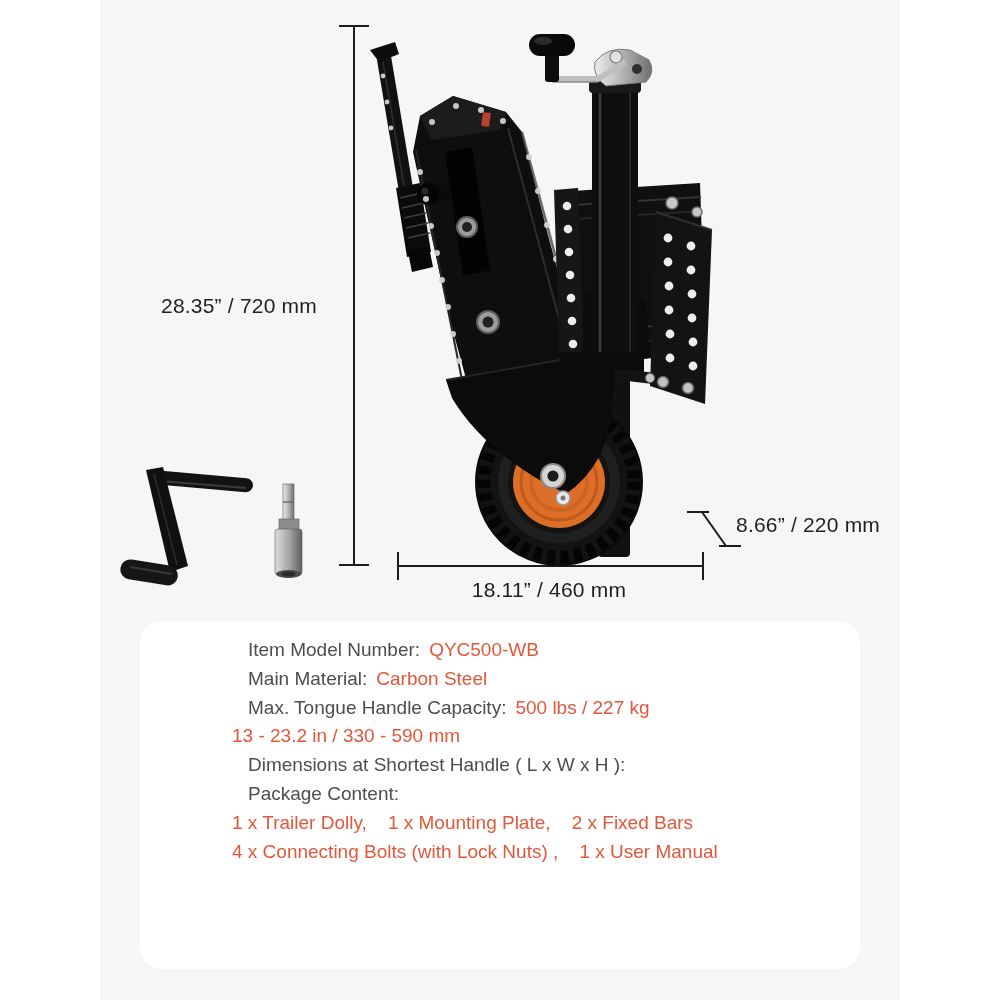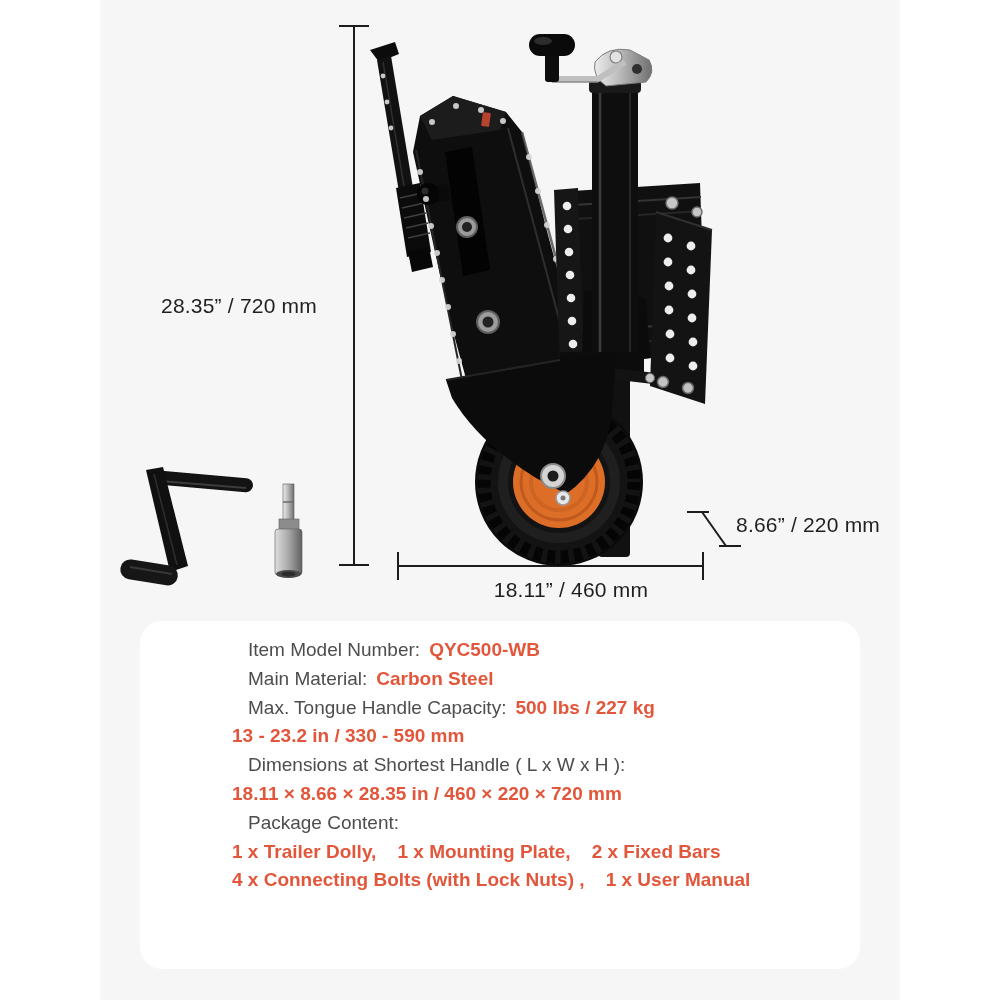--- a/index.html
+++ b/index.html
@@ -10,34 +10,34 @@
   }
   .stage{
     position:absolute;left:100px;top:0;width:800px;height:1000px;
     background:#f6f6f7;
   }
   .product-svg{position:absolute;left:0;top:0;width:1000px;height:1000px;}
   .dim-label{
     position:absolute;font-size:21px;color:#1f1f1f;letter-spacing:.2px;text-align:center;
   }
   .dim-label.height{left:140px;top:294px;width:198px;text-align:center;}
-  .dim-label.length{left:446px;top:578px;width:250px;text-align:center;}
+  .dim-label.length{left:424px;top:578px;width:250px;text-align:center;}
   .dim-label.width{left:736px;top:513px;}
   .spec-card{
     position:absolute;left:140px;top:621px;width:720px;height:348px;
     background:#ffffff;border-radius:22px;box-sizing:border-box;
     padding:15px 36px 0 92px;
   }
   .spec-row{
     display:flex;align-items:baseline;font-size:19px;line-height:28.8px;
     white-space:pre-wrap;
   }
   .spec-label{color:var(--label-color,#4d4d4d);font-weight:400;}
   .spec-label:not(:empty){margin-right:9px;margin-left:16px;}
-  .spec-value{color:var(--accent-color,#e2573b);font-weight:700;}
+  .spec-value{color:var(--accent-color,#e2573b);font-weight:400;}
 </style>
 </head>
 <body style="--accent-color: #e2573b; --label-color: #4d4d4d;">
 
 <div class="stage"></div>
 
 <svg class="product-svg" viewBox="0 0 1000 1000" aria-hidden="true">
   <defs>
     <linearGradient id="gMetal" x1="0" y1="0" x2="1" y2="0">
       <stop offset="0" stop-color="#ececec"></stop>
@@ -229,18 +229,17 @@
 <div class="dim-label length">18.11” / 460 mm</div>
 <div class="dim-label width">8.66” / 220 mm</div>
 
 <div class="spec-card">
   <div>
       <div class="spec-row"><span class="spec-label">Item Model Number:</span><span class="spec-value">QYC500-WB</span></div>
       <div class="spec-row"><span class="spec-label">Main Material:</span><span class="spec-value">Carbon Steel</span></div>
       <div class="spec-row"><span class="spec-label">Max. Tongue Handle Capacity:</span><span class="spec-value">500 lbs / 227 kg</span></div>
       <div class="spec-row"><span class="spec-label"></span><span class="spec-value">13 - 23.2 in / 330 - 590 mm</span></div>
       <div class="spec-row"><span class="spec-label">Dimensions at Shortest Handle ( L x W x H ):</span><span class="spec-value"></span></div>
-      <div class="spec-row"><span class="spec-label"></span><span class="spec-value">18.11 × 8.66 × 28.35 in / 460 × 220 × 720 mm</span></div>
       <div class="spec-row"><span class="spec-label">Package Content:</span><span class="spec-value"></span></div>
       <div class="spec-row"><span class="spec-label"></span><span class="spec-value">1 x Trailer Dolly,    1 x Mounting Plate,    2 x Fixed Bars</span></div>
       <div class="spec-row"><span class="spec-label"></span><span class="spec-value">4 x Connecting Bolts (with Lock Nuts) ,    1 x User Manual</span></div>
     </div>
 </div>
 
 </body></html>

